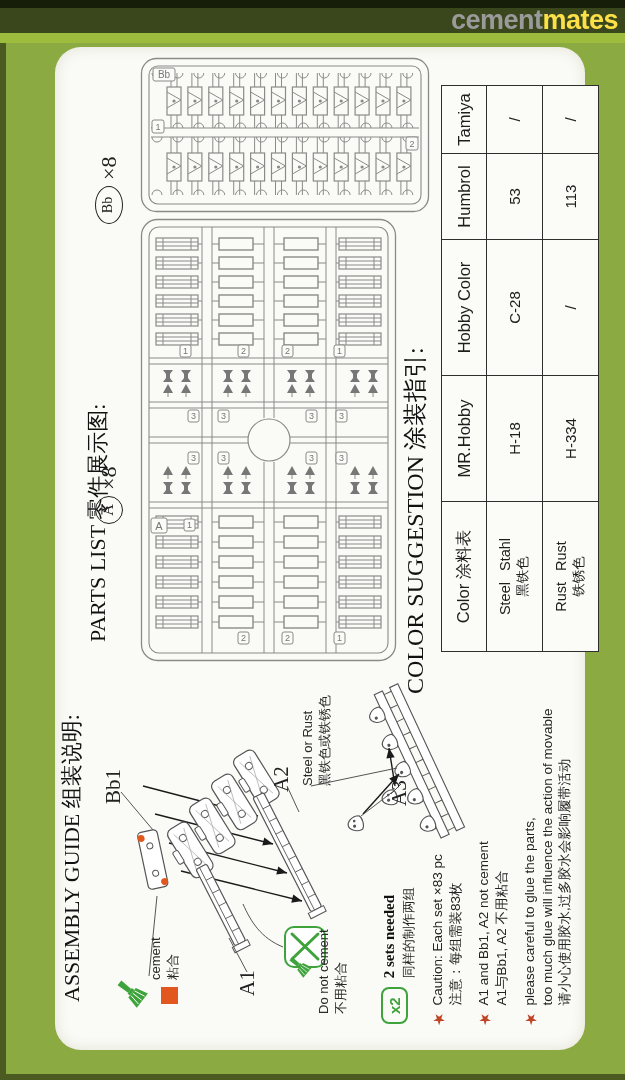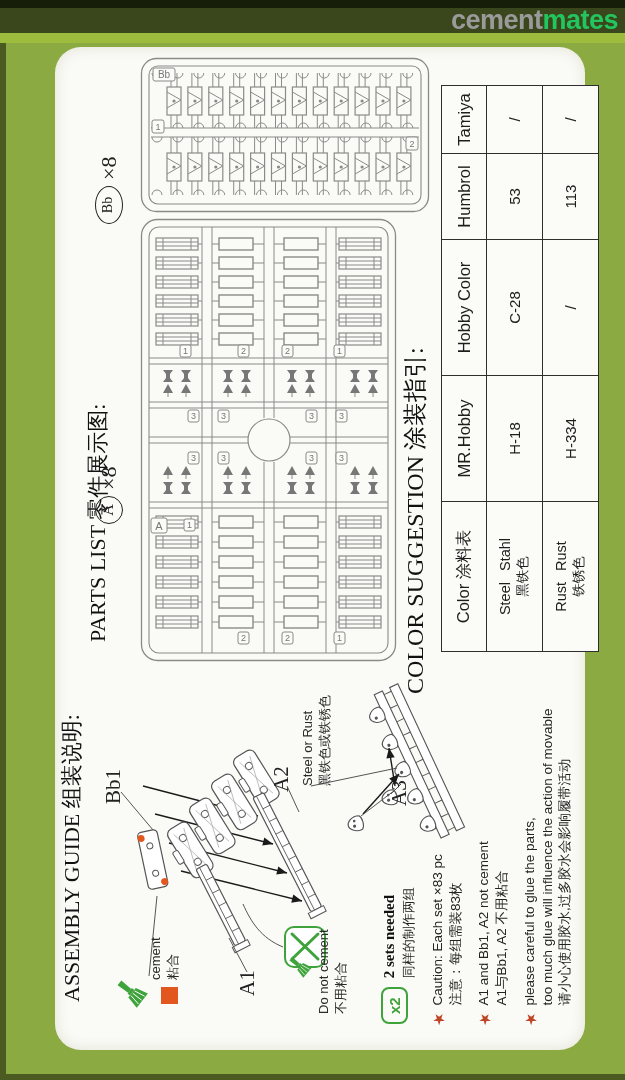--- a/index.html
+++ b/index.html
@@ -3,21 +3,21 @@
 <meta charset="utf-8">
 <style>
   html,body{margin:0;padding:0;background:#666;}
   .screen{position:relative;width:625px;height:1080px;background:#8caa42;overflow:hidden;
           font-family:"Liberation Sans",sans-serif;}
   
   .banner{position:absolute;left:0;top:0;width:625px;height:33px;background:#3a471c;}
   .banner-sliver{position:absolute;left:0;top:0;width:625px;height:8px;background:#161d08;}
   .logo{position:absolute;right:7px;top:5px;font-weight:bold;font-size:27px;letter-spacing:-0.5px;
         font-family:"Liberation Sans",sans-serif;}
-  .logo .l1{color:#9a9a9a;} .logo .l2{color:#22c55e;}
+  .logo .l1{color:#9a9a9a;} .logo .l2{color:#fde047;}
   .strip{position:absolute;left:0;top:33px;width:625px;height:10px;background:#9dbc3e;}
   .edgeL{position:absolute;left:0;top:43px;width:6px;height:1037px;background:#4b5a20;}
   .edgeB{position:absolute;left:0;bottom:0;width:625px;height:6px;background:#4b5a20;}
   
   .page{position:absolute;left:55px;top:47px;width:530px;height:1003px;background:#fafaf6;
         border-radius:26px;box-shadow:inset 0 0 14px rgba(120,130,70,.18);}
   
   .doc{position:absolute;left:55px;top:47px;width:1003px;height:530px;
        transform-origin:0 0;transform:rotate(-90deg) translateX(-1003px);color:#151515;}
   .doc .abs{position:absolute;white-space:nowrap;}

